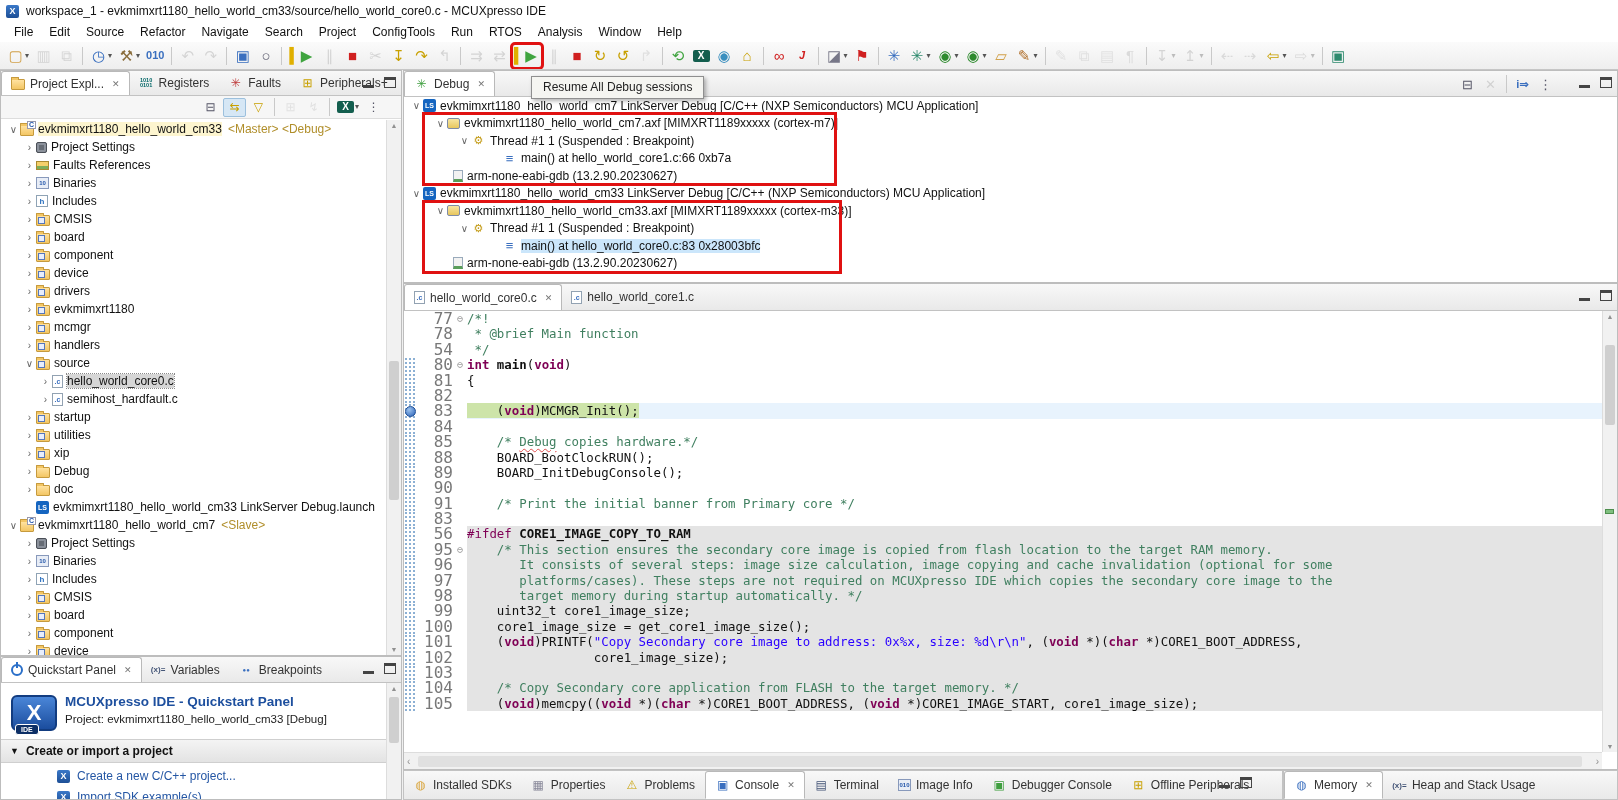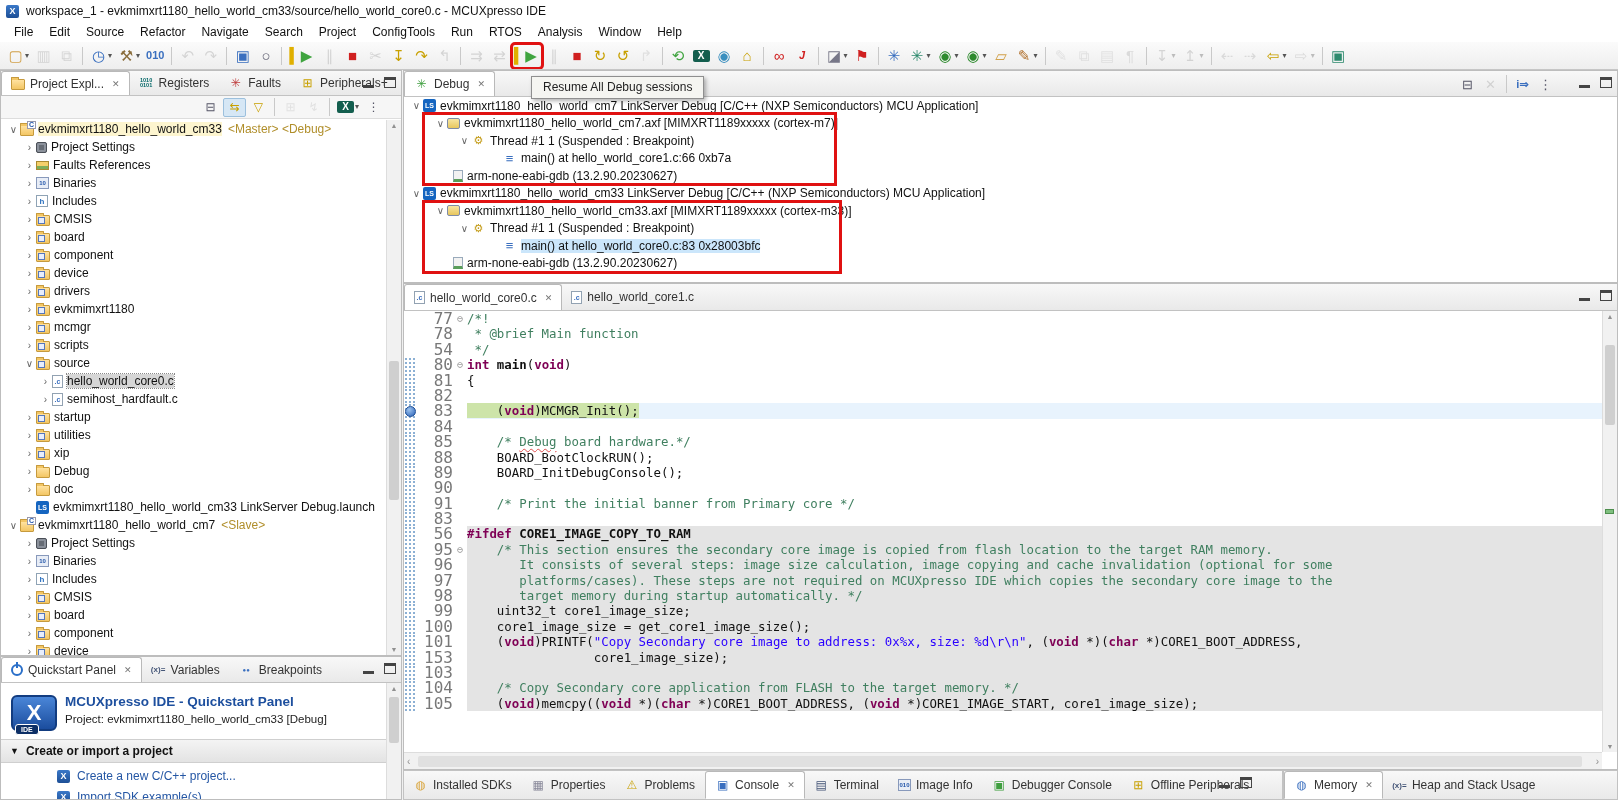--- a/index.html
+++ b/index.html
@@ -88,21 +88,21 @@
   .gut{width:38px;flex:none;text-align:right;color:#787878;font-size:16px}
   .fold{width:14px;flex:none;color:#999;font-size:10px;text-align:center}
   .code{flex:1}
   .cline.block .code{background:#e4e4e4}
   .cline.exec .code{background:#e8f3fd}
   .exect{background:#cde4a9}
   .sg-kw{color:#7f0055;font-weight:bold}
   .sg-cm{color:#3f7f5f}
   .sg-cms{color:#3f7f5f;text-decoration:underline wavy #e05050 1px;text-underline-offset:2px}
   .sg-str{color:#2a00ff}
-  .sg-pp{color:#7f0055;font-weight:bold}
+  .sg-pp{color:#7f0055;font-weight:normal}
   .sg-ppn{font-weight:bold}
   .sg-fn{font-weight:bold}
   #ed-vsb{top:27px;bottom:17px}
   #ed-hsb{position:absolute;left:0;right:15px;bottom:0;height:17px;background:#f1f1f1;border-top:1px solid #ddd;display:flex;align-items:center;justify-content:space-between;padding:0 3px;color:#909090;font-size:10px}
   #ed-hthumb{position:absolute;left:14px;right:20px;top:3px;height:11px;background:#e0e0e0;border-radius:2px}
   .ovmark{position:absolute;right:3px;width:9px;height:5px;background:#7fbf7f;border:1px solid #4e8f4e}
 
   
   #btabs{left:403px;top:770px;width:880px;height:30px;background:linear-gradient(#f8f8f8,#ececec);border:1px solid #c2c2c2}
   #mtabs{left:1283px;top:770px;width:335px;height:30px;background:linear-gradient(#f8f8f8,#ececec);border:1px solid #c2c2c2;overflow:hidden}
@@ -446,21 +446,21 @@
           <span class="tl">evkmimxrt1180</span>
         </div>
         <div class="trow" style="padding-left: 22px;">
           <span class="arr">›</span>
           <span class="tico srcfolder"></span>
           <span class="tl">mcmgr</span>
         </div>
         <div class="trow" style="padding-left: 22px;">
           <span class="arr">›</span>
           <span class="tico srcfolder"></span>
-          <span class="tl">scripts</span>
+          <span class="tl">handlers</span>
         </div>
         <div class="trow" style="padding-left: 22px;">
           <span class="arr">∨</span>
           <span class="tico srcfolder"></span>
           <span class="tl">source</span>
         </div>
         <div class="trow" style="padding-left: 38px;">
           <span class="arr">›</span>
           <span class="tico cfile" style="display: inline-flex; align-items: center; justify-content: center;">.c</span>
           <span class="tl sel">hello_world_core0.c</span>
@@ -706,35 +706,35 @@
     </div>
     <div id="lines">
         <div class="cline"><span class="ruler"></span><span class="gut">77</span><span class="fold">⊖</span><span class="code"><span class="sg-cm">/*!</span></span></div>
         <div class="cline"><span class="ruler"></span><span class="gut">78</span><span class="fold"></span><span class="code"><span class="sg-cm"> * @brief Main function</span></span></div>
         <div class="cline"><span class="ruler"></span><span class="gut">54</span><span class="fold"></span><span class="code"><span class="sg-cm"> */</span></span></div>
         <div class="cline hatch"><span class="ruler"></span><span class="gut">80</span><span class="fold">⊖</span><span class="code"><span class="sg-kw">int</span><span class="sg-pl"> </span><span class="sg-fn">main</span><span class="sg-pl">(</span><span class="sg-kw">void</span><span class="sg-pl">)</span></span></div>
         <div class="cline hatch"><span class="ruler"></span><span class="gut">81</span><span class="fold"></span><span class="code"><span class="sg-pl">{</span></span></div>
         <div class="cline hatch"><span class="ruler"></span><span class="gut">82</span><span class="fold"></span><span class="code"><span class="sg-pl">    </span></span></div>
         <div class="cline hatch exec"><span class="ruler bp"></span><span class="gut">83</span><span class="fold"></span><span class="code"><span class="exect"><span class="sg-pl">    (</span><span class="sg-kw">void</span><span class="sg-pl">)MCMGR_Init();</span></span></span></div>
         <div class="cline hatch"><span class="ruler"></span><span class="gut">84</span><span class="fold"></span><span class="code"></span></div>
-        <div class="cline hatch"><span class="ruler"></span><span class="gut">85</span><span class="fold"></span><span class="code"><span class="sg-pl">    </span><span class="sg-cm">/* </span><span class="sg-cms">Debug</span><span class="sg-cm"> board hardware.*/</span></span></div>
+        <div class="cline hatch"><span class="ruler"></span><span class="gut">85</span><span class="fold"></span><span class="code"><span class="sg-pl">    </span><span class="sg-cm">/* </span><span class="sg-cms">Debug</span><span class="sg-cm"> copies hardware.*/</span></span></div>
         <div class="cline hatch"><span class="ruler"></span><span class="gut">88</span><span class="fold"></span><span class="code"><span class="sg-pl">    BOARD_BootClockRUN();</span></span></div>
         <div class="cline hatch"><span class="ruler"></span><span class="gut">89</span><span class="fold"></span><span class="code"><span class="sg-pl">    BOARD_InitDebugConsole();</span></span></div>
         <div class="cline hatch"><span class="ruler"></span><span class="gut">90</span><span class="fold"></span><span class="code"></span></div>
         <div class="cline hatch"><span class="ruler"></span><span class="gut">91</span><span class="fold"></span><span class="code"><span class="sg-pl">    </span><span class="sg-cm">/* Print the initial banner from Primary core */</span></span></div>
         <div class="cline hatch"><span class="ruler"></span><span class="gut">83</span><span class="fold"></span><span class="code"></span></div>
         <div class="cline hatch block"><span class="ruler"></span><span class="gut">56</span><span class="fold"></span><span class="code"><span class="sg-pp">#ifdef</span><span class="sg-ppn"> CORE1_IMAGE_COPY_TO_RAM</span></span></div>
         <div class="cline hatch block"><span class="ruler"></span><span class="gut">95</span><span class="fold">⊖</span><span class="code"><span class="sg-pl">    </span><span class="sg-cm">/* This section ensures the secondary core image is copied from flash location to the target RAM memory.</span></span></div>
         <div class="cline hatch block"><span class="ruler"></span><span class="gut">96</span><span class="fold"></span><span class="code"><span class="sg-pl">       </span><span class="sg-cm">It consists of several steps: image size calculation, image copying and cache invalidation (optional for some</span></span></div>
         <div class="cline hatch block"><span class="ruler"></span><span class="gut">97</span><span class="fold"></span><span class="code"><span class="sg-pl">       </span><span class="sg-cm">platforms/cases). These steps are not required on MCUXpresso IDE which copies the secondary core image to the</span></span></div>
         <div class="cline hatch block"><span class="ruler"></span><span class="gut">98</span><span class="fold"></span><span class="code"><span class="sg-pl">       </span><span class="sg-cm">target memory during startup automatically. */</span></span></div>
         <div class="cline hatch block"><span class="ruler"></span><span class="gut">99</span><span class="fold"></span><span class="code"><span class="sg-pl">    uint32_t core1_image_size;</span></span></div>
         <div class="cline hatch block"><span class="ruler"></span><span class="gut">100</span><span class="fold"></span><span class="code"><span class="sg-pl">    core1_image_size = get_core1_image_size();</span></span></div>
         <div class="cline hatch block"><span class="ruler"></span><span class="gut">101</span><span class="fold"></span><span class="code"><span class="sg-pl">    (</span><span class="sg-kw">void</span><span class="sg-pl">)PRINTF(</span><span class="sg-str">"Copy Secondary core image to address: 0x%x, size: %d\r\n"</span><span class="sg-pl">, (</span><span class="sg-kw">void</span><span class="sg-pl"> *)(</span><span class="sg-kw">char</span><span class="sg-pl"> *)CORE1_BOOT_ADDRESS,</span></span></div>
-        <div class="cline hatch block"><span class="ruler"></span><span class="gut">153</span><span class="fold"></span><span class="code"><span class="sg-pl">                 core1_image_size);</span></span></div>
+        <div class="cline hatch block"><span class="ruler"></span><span class="gut">102</span><span class="fold"></span><span class="code"><span class="sg-pl">                 core1_image_size);</span></span></div>
         <div class="cline hatch block"><span class="ruler"></span><span class="gut">103</span><span class="fold"></span><span class="code"></span></div>
         <div class="cline hatch block"><span class="ruler"></span><span class="gut">104</span><span class="fold"></span><span class="code"><span class="sg-pl">    </span><span class="sg-cm">/* Copy Secondary core application from FLASH to the target memory. */</span></span></div>
         <div class="cline hatch block"><span class="ruler"></span><span class="gut">105</span><span class="fold"></span><span class="code"><span class="sg-pl">    (</span><span class="sg-kw">void</span><span class="sg-pl">)memcpy((</span><span class="sg-kw">void</span><span class="sg-pl"> *)(</span><span class="sg-kw">char</span><span class="sg-pl"> *)CORE1_BOOT_ADDRESS, (</span><span class="sg-kw">void</span><span class="sg-pl"> *)CORE1_IMAGE_START, core1_image_size);</span></span></div>
       </div>
     <div class="vsb" id="ed-vsb">
       <span class="sb-arr" style="top:2px">▲</span>
       <div class="sb-thumb" style="top:34px;height:80px"></div>
       <div class="ovmark" style="top:45%"></div>
       <span class="sb-arr" style="bottom:2px">▼</span>
     </div>

